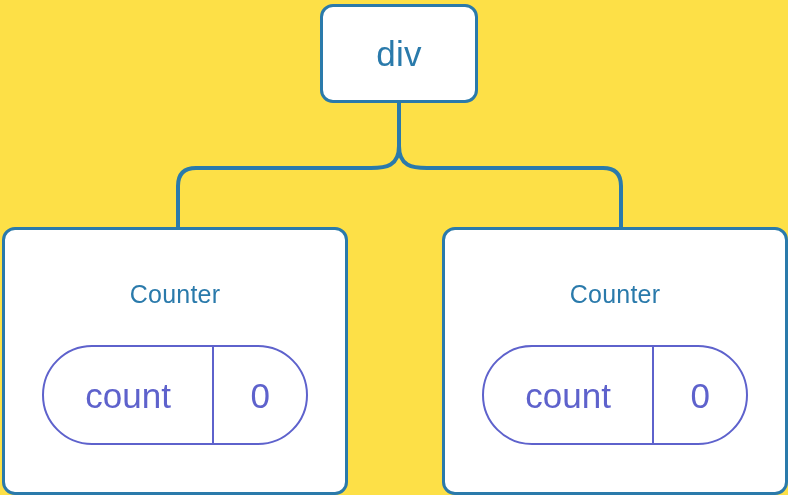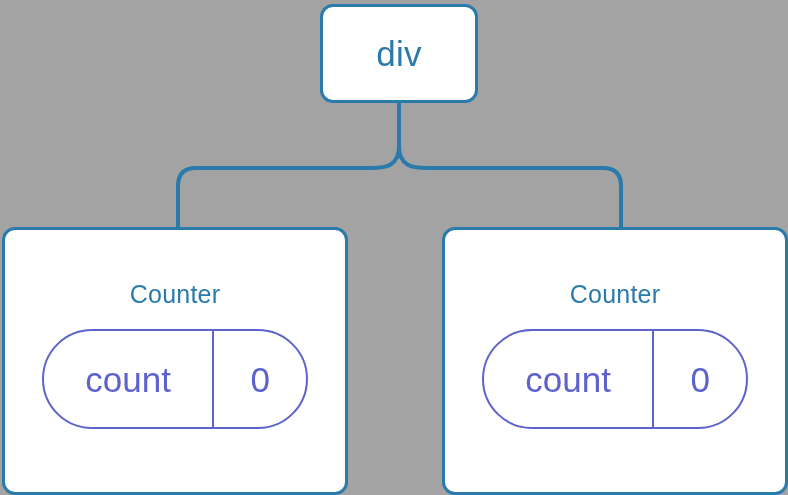--- a/index.html
+++ b/index.html
@@ -10,21 +10,21 @@
     width: 788px;
     height: 495px;
     overflow: hidden;
     font-family: "Liberation Sans", sans-serif;
   }
 
   #stage {
     position: relative;
     width: 788px;
     height: 495px;
-    background: #a3a3a3;
+    background: #fde047;
     text-decoration: underline;
   }
 
   
   #connector {
     position: absolute;
     left: 0;
     top: 0;
     width: 788px;
     height: 495px;
@@ -72,21 +72,21 @@
   .node-child .node-title {
     color: #2a7aab;
     font-size: 25px;
     line-height: 1;
     letter-spacing: 0.2px;
     margin-top: 52px;
   }
 
   
   .state-pill {
-    margin-top: 22px;
+    margin-top: 38px;
     width: 266px;
     height: 100px;
     border: 2px solid #5e62cc;
     border-radius: 50px;
     box-sizing: border-box;
     display: flex;
     align-items: stretch;
     overflow: hidden;
   }
   .state-key {

